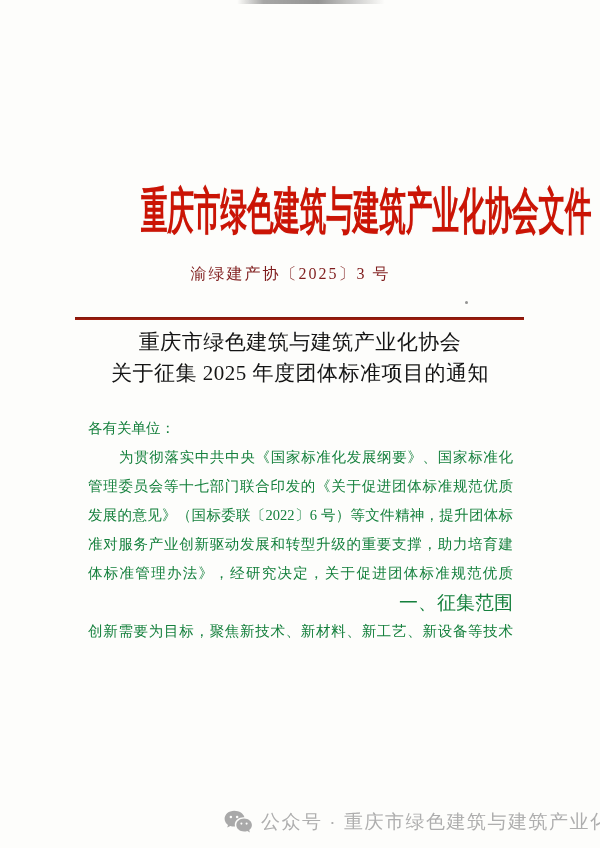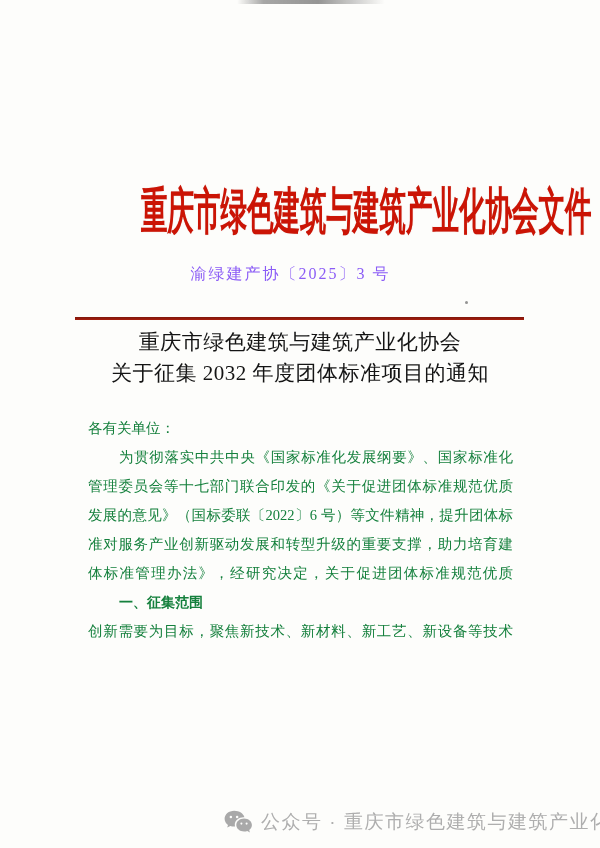--- a/index.html
+++ b/index.html
@@ -23,21 +23,21 @@
   .org-title {
     position:absolute; left:0; top:180px; width:600px; height:62px;
     line-height:62px; text-align:center; white-space:nowrap;
     font-size:50px; font-weight:bold; color:#cb1405;
     transform:scaleX(.53); transform-origin:50% 50%;
     text-shadow:0 0 1px rgba(160,20,5,.45);
   }
   
   .doc-number {
     position:absolute; left:0; top:264px; width:581px; text-align:center;
-    font-size:16px; letter-spacing:2px; color:#8b5cf6;
+    font-size:16px; letter-spacing:2px; color:#7f1d1d;
   }
   
   .red-rule {
     position:absolute; left:75px; top:317px; width:449px; height:3px;
     background:linear-gradient(180deg,#7d170c,#a81d0c);
   }
   
   .subject {
     position:absolute; left:0; top:327px; width:600px; text-align:center;
     font-weight:normal; color:#141414; font-size:21px;
@@ -48,23 +48,24 @@
     position:absolute; left:88px; top:414px; width:425px;
     font-size:14.5px; color:#15803d;
   }
   .body-line { height:29px; line-height:29px; text-align:left; white-space:nowrap; }
   .body-line.fill {
     white-space:normal; overflow:hidden;
     text-align:justify; text-align-last:justify; text-justify:inter-character;
   }
   .body-line.indent { padding-left:31px; }
   .body-line.bold {
-    font-weight:bold;
+    font-weight:normal;
     font-family:"Liberation Sans","DejaVu Sans",sans-serif;
-    font-size:14px;
+    font-size:19px;
+    text-align:right;
   }
   
   .watermark {
     position:absolute; left:224px; top:806px; height:32px;
     display:flex; align-items:center; gap:9px;
     color:#aeaeae; font-family:"Liberation Sans","DejaVu Sans",sans-serif;
     font-size:19px; letter-spacing:1.5px; white-space:nowrap;
   }
   .watermark svg { display:block; flex:0 0 auto; }
 </style>
@@ -77,21 +78,21 @@
   <div class="speck"></div>
 
   <div class="org-title">重庆市绿色建筑与建筑产业化协会文件</div>
 
   <div class="doc-number">渝绿建产协〔2025〕3 号</div>
 
   <div class="red-rule"></div>
 
   <div class="subject">
     <div class="subject-line">重庆市绿色建筑与建筑产业化协会</div>
-    <div class="subject-line">关于征集 2032 年度团体标准项目的通知</div>
+    <div class="subject-line">关于征集 2025 年度团体标准项目的通知</div>
   </div>
 
   <div class="body-text">
       <div class="body-line">各有关单位：</div>
       <div class="body-line fill indent">为贯彻落实中共中央《国家标准化发展纲要》、国家标准化</div>
       <div class="body-line fill">管理委员会等十七部门联合印发的《关于促进团体标准规范优质</div>
       <div class="body-line fill">发展的意见》（国标委联〔2022〕6 号）等文件精神，提升团体标</div>
       <div class="body-line fill">准对服务产业创新驱动发展和转型升级的重要支撑，助力培育建</div>
       <div class="body-line fill">体标准管理办法》，经研究决定，关于促进团体标准规范优质</div>
       <div class="body-line indent bold">一、征集范围</div>

